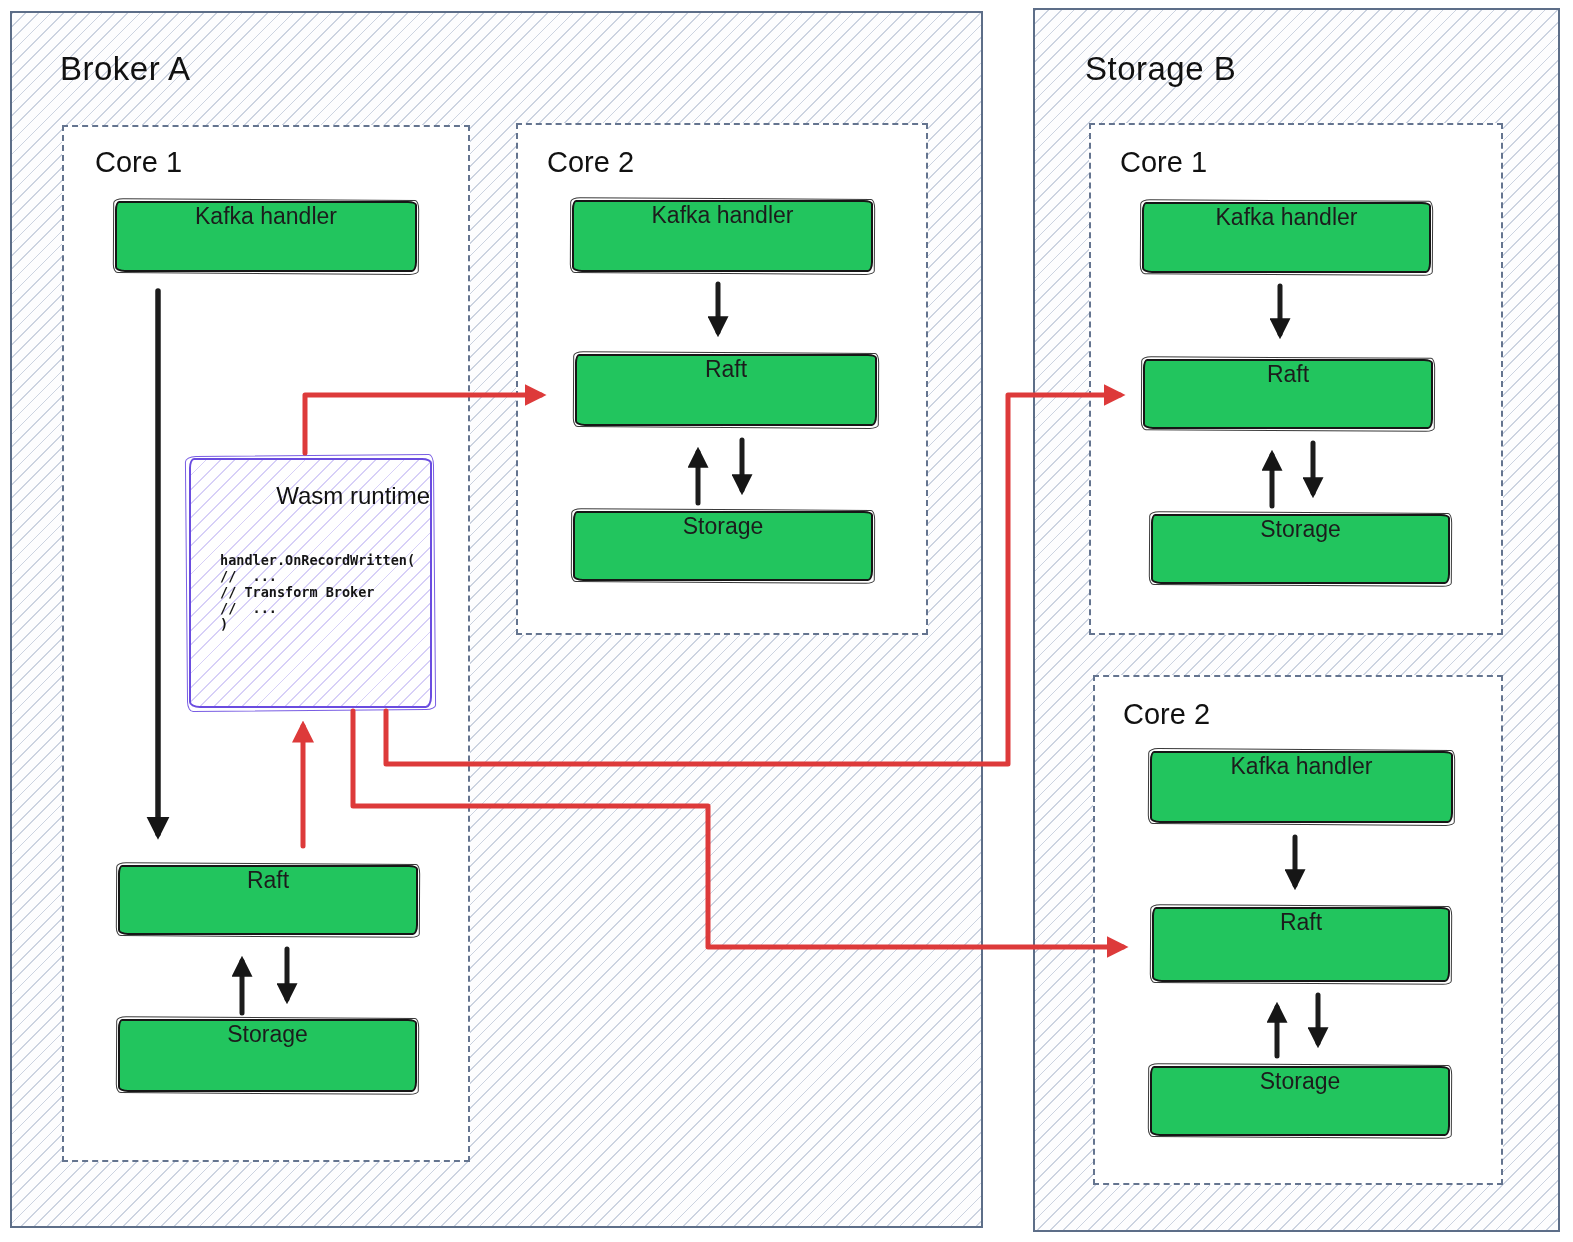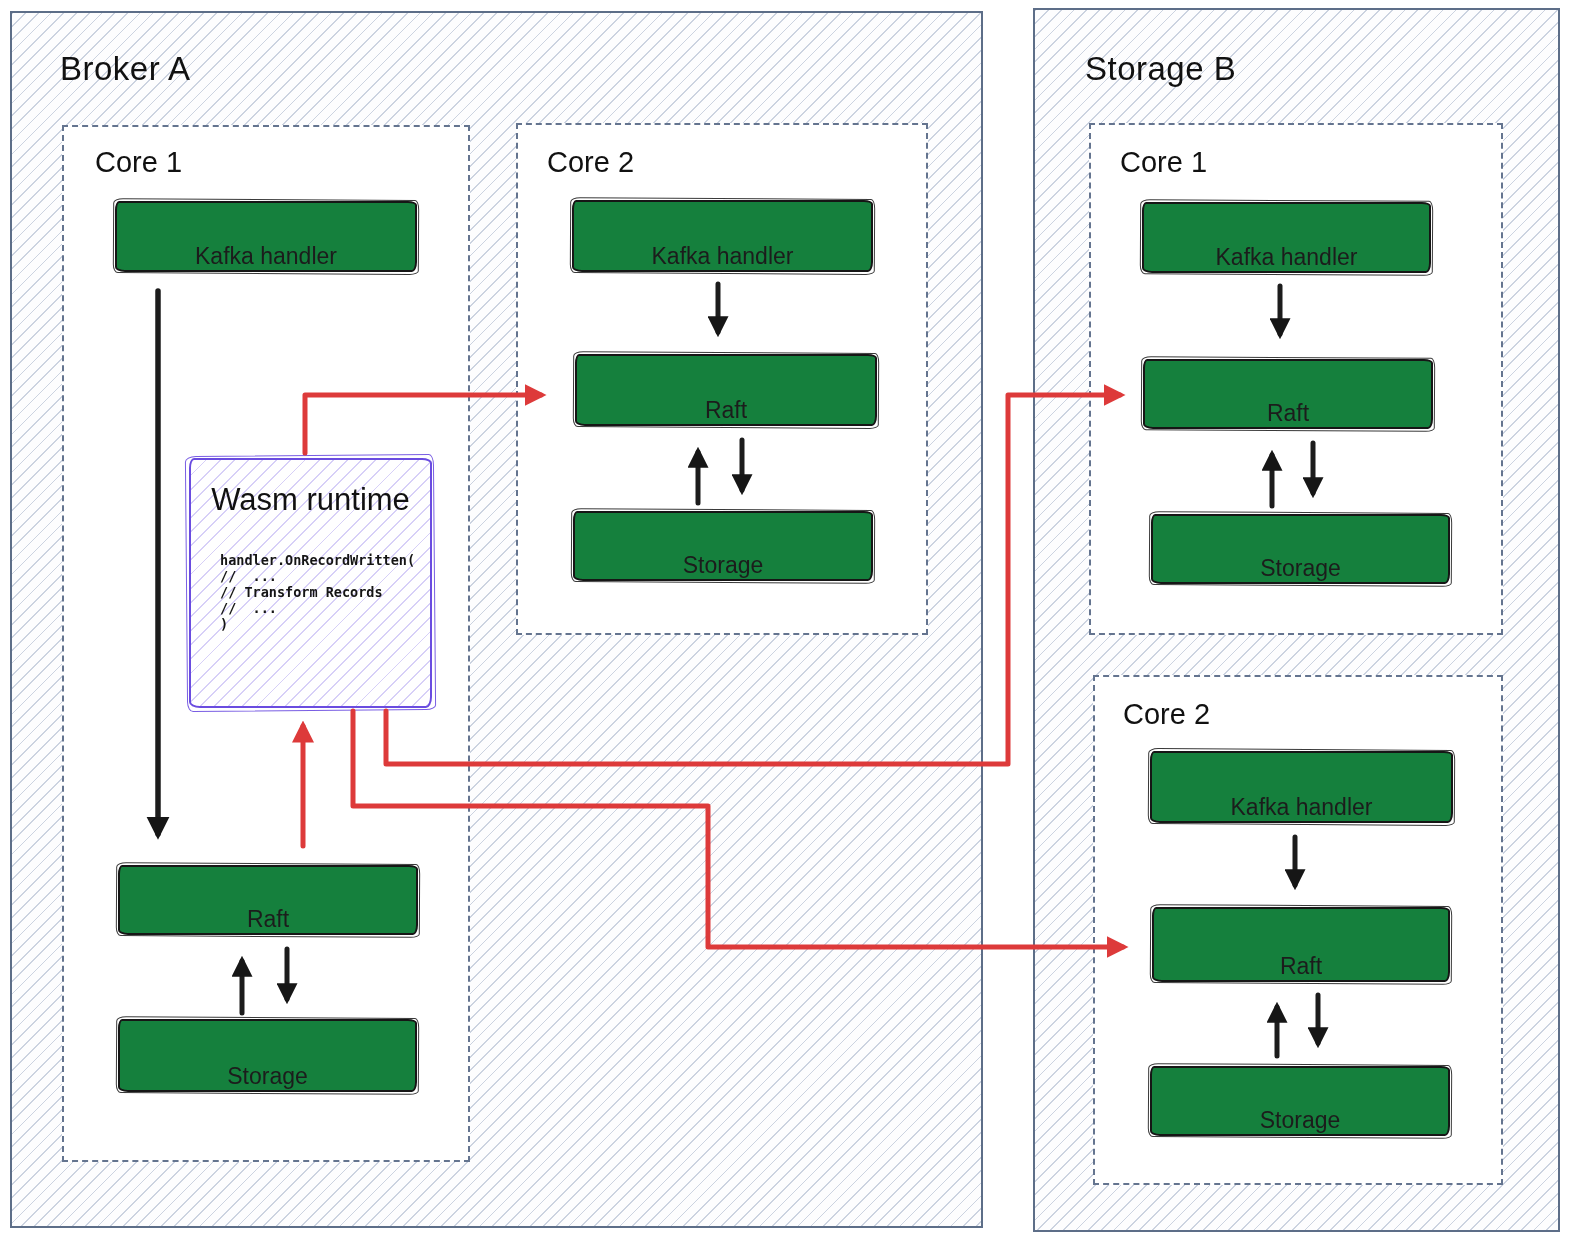--- a/index.html
+++ b/index.html
@@ -38,25 +38,25 @@
   .core-label{
     position:absolute;
     font-size:29px;
     color:#111;
     white-space:nowrap;
     text-align:right;
   }
   
   .box{
     position:absolute;
-    background:#15803d;
+    background:#22c55e;
     border:2.4px solid #161616;
     border-radius:4px 9px 5px 10px / 9px 4px 10px 5px;
     box-sizing:border-box;
-    display:flex;align-items:flex-end;justify-content:center;
+    display:flex;align-items:flex-start;justify-content:center;
   }
   .box::after{
     content:"";
     position:absolute;inset:-4px;
     border:1.6px solid rgba(22,22,22,0.85);
     border-radius:10px 4px 9px 5px / 5px 10px 4px 9px;
     transform:rotate(0.35deg);
     pointer-events:none;
   }
   .box-label{
@@ -79,22 +79,22 @@
     content:"";
     position:absolute;inset:-5px;
     border:1.8px solid rgba(106,76,224,0.9);
     border-radius:11px 5px 10px 6px / 6px 11px 5px 10px;
     transform:rotate(-0.5deg);
     pointer-events:none;
   }
   .wasm-title{
     position:absolute;
     top:22px;left:0;right:0;
-    text-align:center;
-    font-size:31px;
+    text-align:right;
+    font-size:24px;
     color:#111;
     white-space:nowrap;
   }
   .wasm-code{
     position:absolute;
     left:29px;top:92px;
     font-family:"DejaVu Sans Mono", monospace;
     font-size:13.5px;
     font-weight:bold;
     line-height:16px;
@@ -132,21 +132,21 @@
 
   <div class="box" style="left:115px;top:201px;width:302px;height:71px;">
     <span class="box-label">Kafka handler</span>
   </div>
 
   <div class="wasm" style="left:189px;top:458px;width:243px;height:250px;">
     <div class="wasm-title">Wasm runtime</div>
     <div class="wasm-code">
       <div>handler.OnRecordWritten(</div>
       <div>//  ...</div>
-      <div>// Transform Records</div>
+      <div>// Transform Broker</div>
       <div>//  ...</div>
       <div>)</div>
     </div>
   </div>
 
   <div class="box" style="left:118px;top:865px;width:300px;height:70px;">
     <span class="box-label">Raft</span>
   </div>
   <div class="box" style="left:118px;top:1019px;width:299px;height:73px;">
     <span class="box-label">Storage</span>

